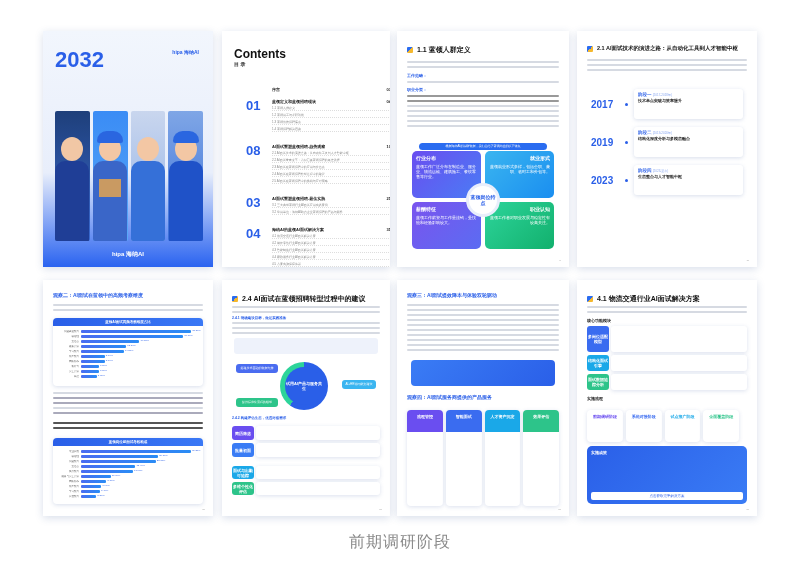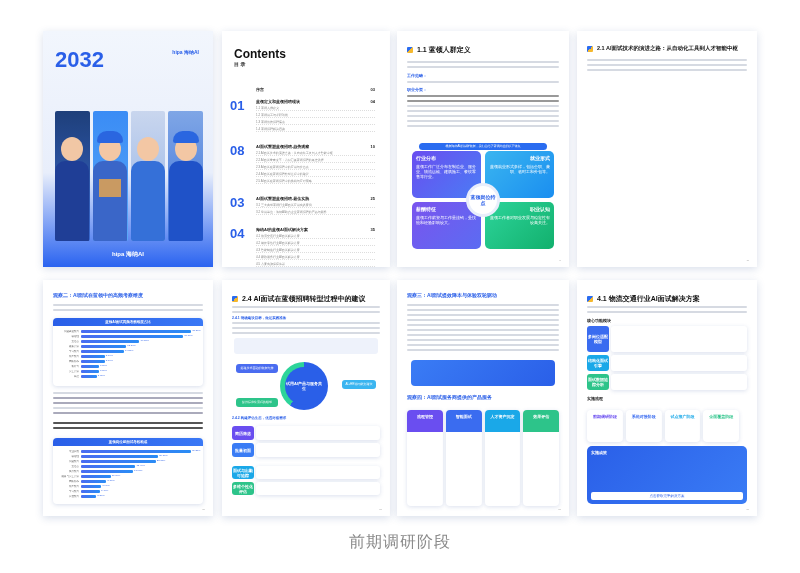--- a/index.html
+++ b/index.html
@@ -18,21 +18,21 @@
 .cover-logo{position:absolute;right:14px;top:18px;font-size:5px;color:#2a5fe8;font-weight:bold}
 .cover-panels{position:absolute;left:12px;top:80px;width:148px;height:130px;display:flex;gap:3px}
 .panel{flex:1;border-radius:2px;position:relative;overflow:hidden}
 .panel .head{position:absolute;left:50%;top:26px;transform:translateX(-50%);width:22px;height:24px;border-radius:50%;background:#f3c7a4}
 .panel .hat{position:absolute;left:50%;top:20px;transform:translateX(-50%);width:26px;height:12px;border-radius:13px 13px 3px 3px;background:#2a66e0}
 .panel .body{position:absolute;left:50%;top:50px;transform:translateX(-50%);width:34px;height:80px;border-radius:10px 10px 0 0;background:#2850b8}
 .panel .box{position:absolute;left:18%;top:68px;width:22px;height:18px;background:#c99a62}
 .cover-footer{position:absolute;left:0;bottom:8px;width:100%;text-align:center;font-size:6px;color:#fff;font-weight:bold}
 .toc-title{position:absolute;left:12px;top:16px;font-size:12px;font-weight:bold;color:#111}
 .toc-sub{position:absolute;left:12px;top:30px;font-size:5px;font-weight:bold;color:#333}
-.toc-list{position:absolute;left:8px;top:56px;width:145px}
+.toc-list{position:absolute;left:24px;top:56px;width:145px}
 .toc-pre{display:flex;justify-content:space-between;font-size:4px;font-weight:bold;margin-left:26px;margin-bottom:7px}
 .toc-sec{display:flex;margin-bottom:10px}
 .toc-num{width:26px;font-size:13px;font-weight:bold;color:#2a5fe8;line-height:1}
 .toc-body{flex:1}
 .toc-head{display:flex;justify-content:space-between;font-size:4px;font-weight:bold;margin-bottom:2px}
 .toc-item{display:flex;justify-content:space-between;font-size:3px;color:#888;margin-bottom:2px;border-bottom:1px dotted #ddd}
 .sec-title{position:absolute;left:10px;top:14px;font-size:7px;font-weight:bold;color:#111;white-space:nowrap;display:flex;align-items:center;gap:4px}
 .sec-icon{width:6px;height:6px;background:linear-gradient(135deg,#2a6cf0 50%,#f5b82e 50%);border-radius:1px;display:inline-block}
 .txt-lines{position:absolute;left:10px;right:10px}
 .txt-lines div{height:2px;background:#d6dae2;margin-bottom:3px;border-radius:1px}
@@ -206,20 +206,35 @@
   <div class="sec-title" style="font-size:5.5px">
     <span class="sec-icon"></span>
     <span>2.1 AI面试技术的演进之路：从自动化工具到人才智能中枢</span>
   </div>
   <div class="txt-lines" style="top:28px">
       <div></div>
       <div></div>
       <div></div>
     </div>
   <div class="timeline">
+    <div class="tl-row">
+      <div class="tl-year">2017</div>
+        <div class="tl-dot"></div>
+      <div class="tl-card"><span class="st">阶段一</span> <span style="color:#8aa8f0;font-size:3px">(2017-2018年)</span><div class="sd">技术单点突破与效率提升</div></div>
+    </div>
+    <div class="tl-row">
+      <div class="tl-year">2019</div>
+        <div class="tl-dot"></div>
+      <div class="tl-card"><span class="st">阶段二</span> <span style="color:#8aa8f0;font-size:3px">(2019-2020年)</span><div class="sd">结构化深度分析与多模态融合</div></div>
+    </div>
+    <div class="tl-row">
+      <div class="tl-year">2023</div>
+        <div class="tl-dot"></div>
+      <div class="tl-card"><span class="st">阶段四</span> <span style="color:#8aa8f0;font-size:3px">(2023-至今)</span><div class="sd">生态整合与人才智能中枢</div></div>
+    </div>
   </div>
   <div class="footer-line">
       <span></span>
       <span>11</span>
     </div>
 </div>
 
 <div class="page p5">
   <div style="position:absolute;left:10px;top:12px;font-size:5px;color:#2a5fe8;font-weight:bold">观察二：AI面试在蓝领中的高频考察维度</div>
   <div class="txt-lines" style="top:24px">

